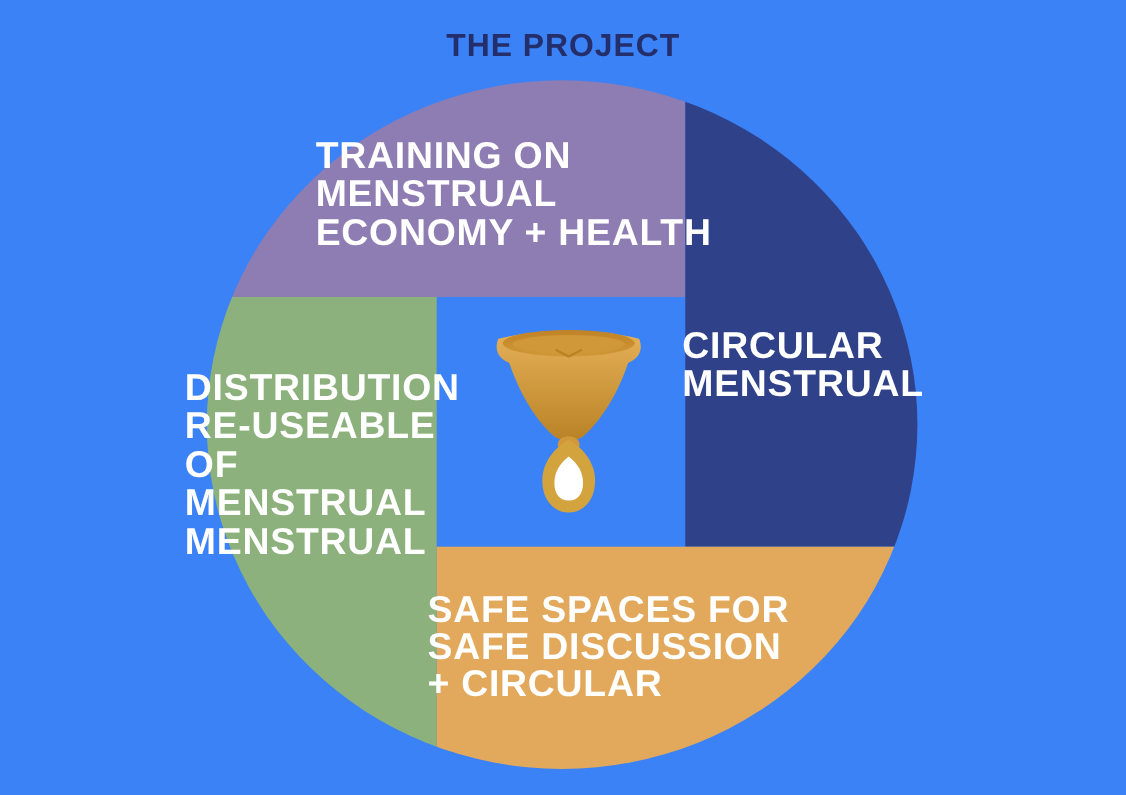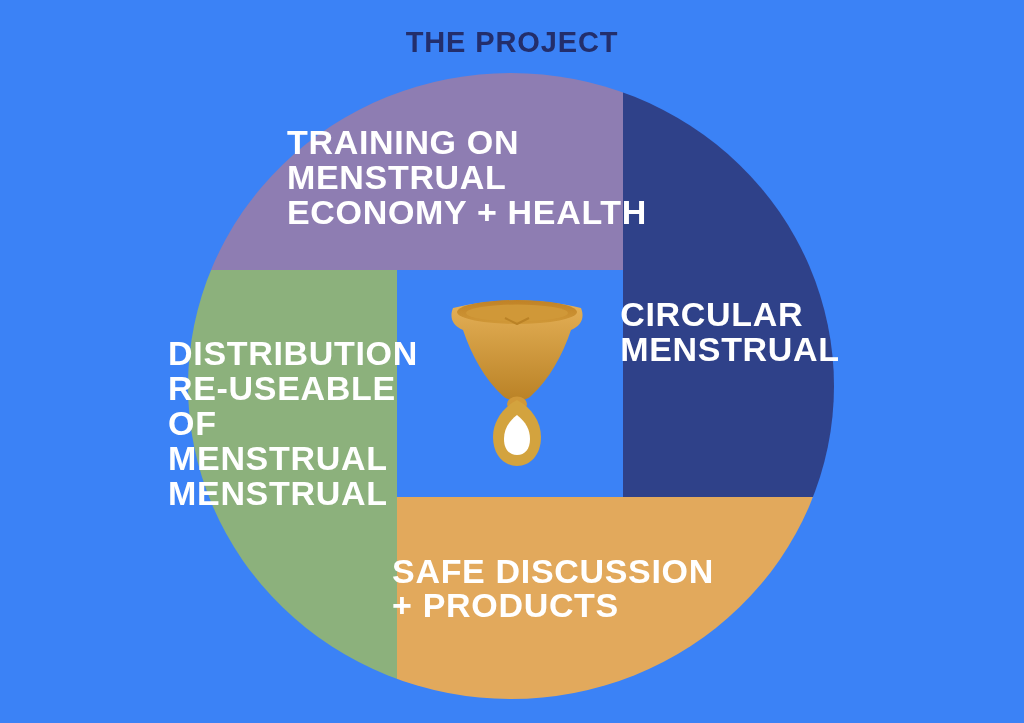--- a/index.html
+++ b/index.html
@@ -130,17 +130,18 @@
 
   <div class="seg-label distribution">
     <div>DISTRIBUTION</div>
     <div>RE-USEABLE</div>
     <div>OF</div>
     <div>MENSTRUAL</div>
     <div>MENSTRUAL</div>
   </div>
 
   <div class="seg-label safespaces">
+    <div>SAFE SPACES FOR</div>
     <div>SAFE DISCUSSION</div>
-    <div>+ PRODUCTS</div>
+    <div>+ CIRCULAR</div>
   </div>
 
 </div>
 
 </body></html>

